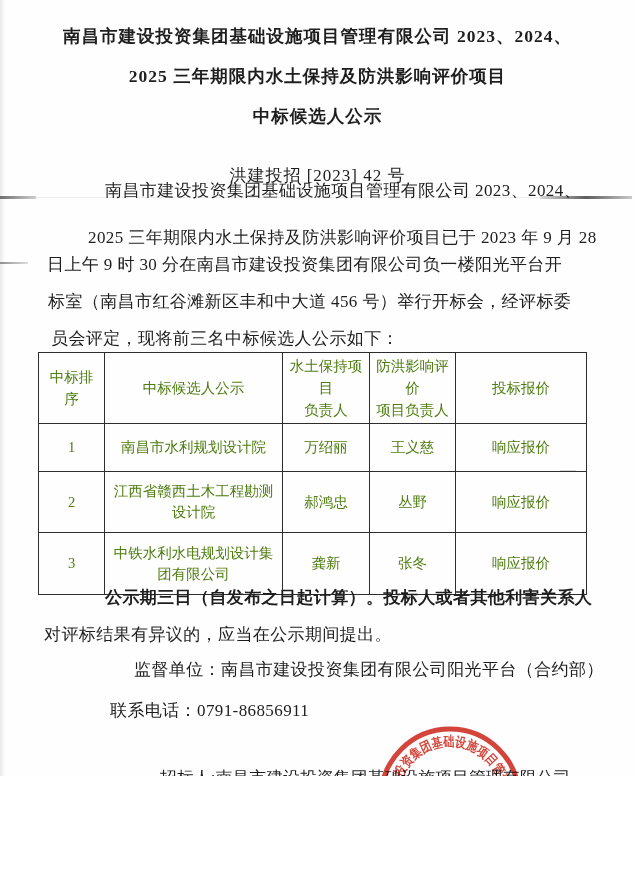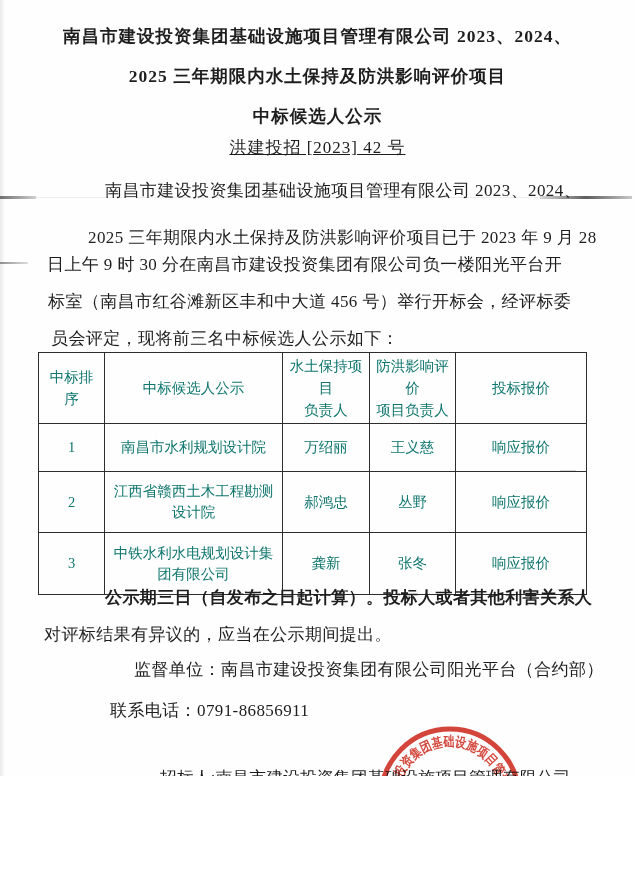--- a/index.html
+++ b/index.html
@@ -16,21 +16,21 @@
     pointer-events:none;
   }
   .abs{position:absolute;white-space:nowrap;line-height:1.25;}
   .t-line{width:635px;left:0;text-align:center;font-weight:bold;font-size:17.5px;letter-spacing:1px;}
   .docnum{width:635px;left:0;text-align:center;font-size:17px;letter-spacing:1px;}
   .b-line{font-size:17px;letter-spacing:0.4px;}
   
   table.results{
     position:absolute;left:38px;top:352px;width:548px;
     border-collapse:collapse;table-layout:fixed;
-    font-size:14.5px;color:#0f766e;font-family:Liberation Serif, serif;
+    font-size:14.5px;color:#4d7c0f;font-family:Liberation Serif, serif;
   }
   table.results td{
     border:1.4px solid #2d2d2d;text-align:center;vertical-align:middle;
     padding:2px 4px;line-height:21px;overflow:hidden;
   }
   table.results tr.hdr td{height:55px;}
   table.results tr.r1 td{height:43px;}
   table.results tr.r2 td{height:56px;}
   table.results tr.r3 td{height:57px;}
   .hcell span{display:block;text-align:center;line-height:22px;}
@@ -47,21 +47,21 @@
 
   <div class="artifact" style="left:0;top:196px;width:36px;height:2.5px;background:linear-gradient(to right,#6f6f6f,#cfcfcf);"></div>
   <div class="artifact" style="left:36px;top:197px;width:504px;height:1px;background:#ededed;"></div>
   <div class="artifact" style="left:540px;top:196px;width:92px;height:2.5px;background:linear-gradient(to right,#d8d8d8,#5d5d5d,#c9c9c9);"></div>
   <div class="artifact" style="left:0;top:262px;width:28px;height:2px;background:linear-gradient(to right,#8f8f8f,#dddddd);"></div>
   <div class="artifact" style="left:560px;top:470px;width:16px;height:1.5px;background:#d9d9d9;"></div>
 
   <div class="abs t-line" style="top:26px;">南昌市建设投资集团基础设施项目管理有限公司 2023、2024、</div>
   <div class="abs t-line" style="top:66px;">2025 三年期限内水土保持及防洪影响评价项目</div>
   <div class="abs t-line" style="top:106px;">中标候选人公示</div>
-  <div class="abs docnum" style="top:137px;text-decoration:underline;">洪建投招 [2023] 42 号</div>
+  <div class="abs docnum" style="top:165px;">洪建投招 [2023] 42 号</div>
 
   <div class="abs b-line" style="left:105px;top:180px;">南昌市建设投资集团基础设施项目管理有限公司 2023、2024、</div>
   <div class="abs b-line" style="left:44px;top:227px;margin-left:44px;">2025 三年期限内水土保持及防洪影响评价项目已于 2023 年 9 月 28</div>
   <div class="abs b-line" style="left:47px;top:254px;">日上午 9 时 30 分在南昌市建设投资集团有限公司负一楼阳光平台开</div>
   <div class="abs b-line" style="left:48px;top:291px;">标室（南昌市红谷滩新区丰和中大道 456 号）举行开标会，经评标委</div>
   <div class="abs b-line" style="left:51px;top:328px;">员会评定，现将前三名中标候选人公示如下：</div>
 
   <table class="results">
     <colgroup>
       <col style="width:66px">

